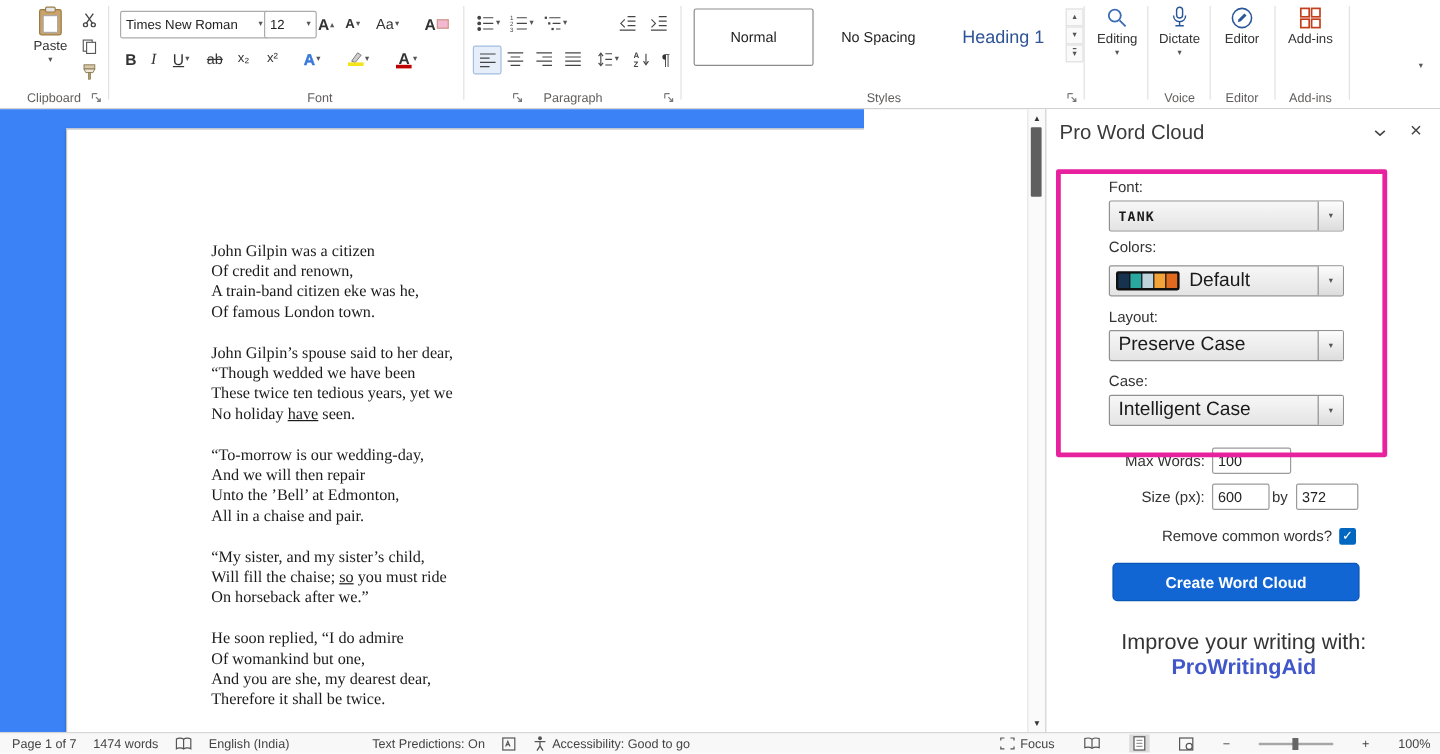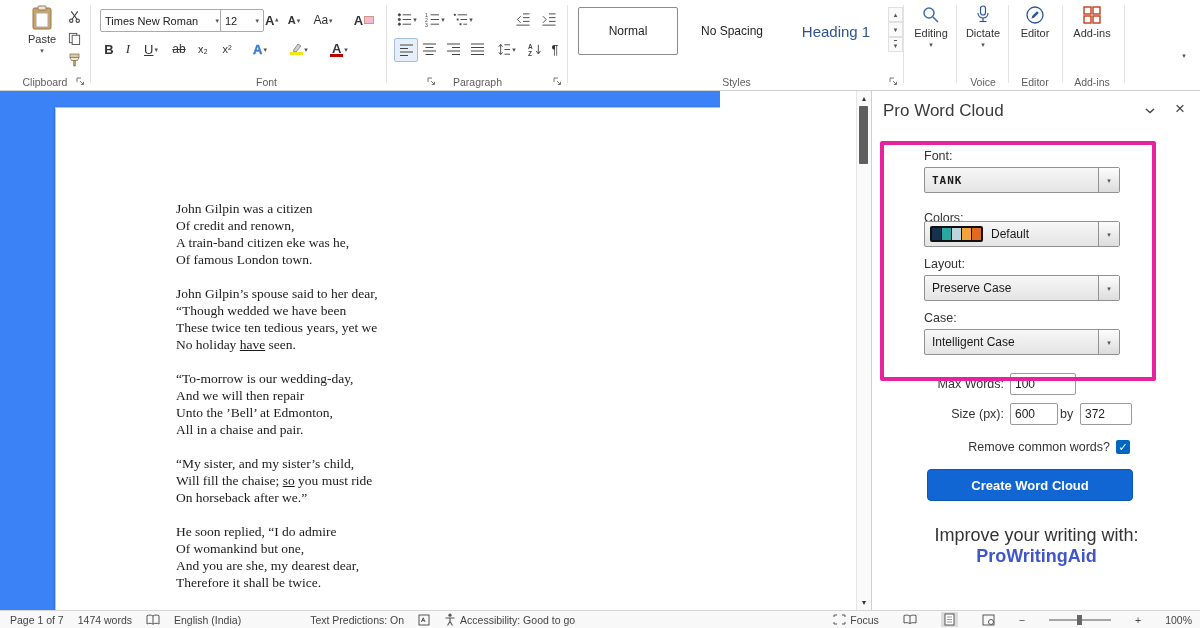--- a/index.html
+++ b/index.html
@@ -45,21 +45,21 @@
   #v-scroll .arr{position:absolute;left:0;right:0;text-align:center;font-size:8px;color:#333;}
   #v-thumb{position:absolute;left:2px;width:9px;top:15px;height:58px;background:#5f5f5f;border-radius:1px;}
   
   #taskpane{position:absolute;top:91px;left:871px;width:329px;height:519px;background:#fff;border-left:1px solid #d0d0d0;}
   #tp-title{position:absolute;left:11px;top:10px;font-size:17px;color:#3b3b3b;}
   #tp-chevron{position:absolute;left:272px;top:16px;}
   #tp-close{position:absolute;left:303px;top:8px;font-size:17px;color:#444;}
   .tp-label{position:absolute;left:52px;font-size:12.5px;color:#333;}
   .tp-label-r{position:absolute;text-align:right;font-size:12.5px;color:#333;}
   .dd{position:absolute;left:52px;width:194px;height:24px;background:linear-gradient(#f7f7f7,#e4e4e4);border:1px solid #919191;border-radius:2px;display:flex;align-items:center;}
-  .dd-text{flex:1;padding-left:7px;font-size:12px;color:#1a1a1a;white-space:nowrap;overflow:hidden;}
+  .dd-text{flex:1;padding-left:7px;font-size:16px;color:#1a1a1a;white-space:nowrap;overflow:hidden;}
   .dd-text.tank{font-family:"DejaVu Sans Mono",monospace;font-weight:800;letter-spacing:1px;font-size:11px;}
   .dd-arrow{width:20px;align-self:stretch;border-left:1px solid #919191;display:flex;align-items:center;justify-content:center;background:linear-gradient(#fdfdfd,#dcdcdc);}
   .sw-wrap{display:inline-flex;gap:1px;background:#101010;padding:2px;border-radius:2px;margin:0 6px 0 5px;}
   .sw{width:9px;height:12px;display:inline-block;}
   .tp-input{position:absolute;height:20px;border:1px solid #9a9a9a;border-radius:2px;font-size:12px;padding:0 4px;color:#222;font-family:"Liberation Sans",sans-serif;}
   #annotation-box{position:absolute;left:8px;top:50px;width:268px;height:232px;border:4px solid var(--pink,#e8219f);border-radius:2px;pointer-events:none;z-index:10;}
   #chk{position:absolute;left:244px;top:349px;width:14px;height:14px;background:#0067c0;border-radius:2px;color:#fff;font-size:11px;line-height:14px;text-align:center;}
   #create-btn{position:absolute;left:55px;top:378px;width:204px;height:30px;background:var(--btn-blue,#1266d3);border:1px solid #0b57b5;border-radius:4px;color:#fff;font-size:13px;font-weight:600;display:flex;align-items:center;justify-content:center;}
   #improve-line{position:absolute;left:0;right:0;top:434px;text-align:center;font-size:18px;color:#333;}
   #improve-line .link{color:var(--link-blue,#4056c9);font-weight:bold;}
@@ -456,21 +456,21 @@
     <div id="annotation-box"></div>
 
     <div class="tp-label" style="top:58px">Font:</div>
     <div class="dd" style="top:76px">
       <span class="dd-text tank">TANK</span>
       <span class="dd-arrow">
           <span class="caret">▾</span>
         </span>
     </div>
 
-    <div class="tp-label" style="top:120px">Colors:</div>
+    <div class="tp-label" style="top:108px">Colors:</div>
     <div class="dd" style="top:130px">
       <span class="sw-wrap">
           <span class="sw" style="background: rgb(22, 50, 79);"></span>
           <span class="sw" style="background: rgb(42, 168, 160);"></span>
           <span class="sw" style="background: rgb(191, 211, 221);"></span>
           <span class="sw" style="background: rgb(242, 163, 58);"></span>
           <span class="sw" style="background: rgb(224, 106, 31);"></span>
         </span>
       <span class="dd-text" style="padding-left:2px">Default</span>
       <span class="dd-arrow">

